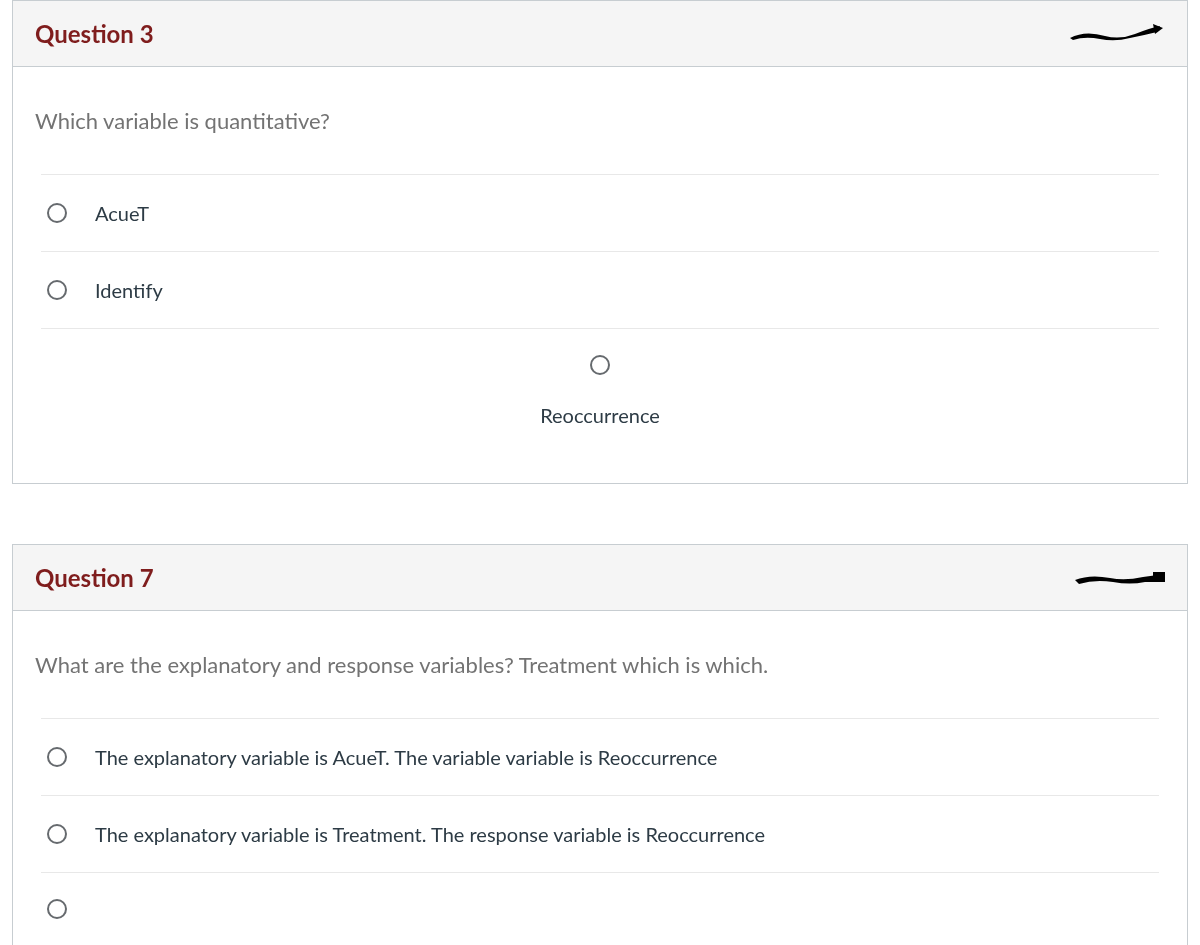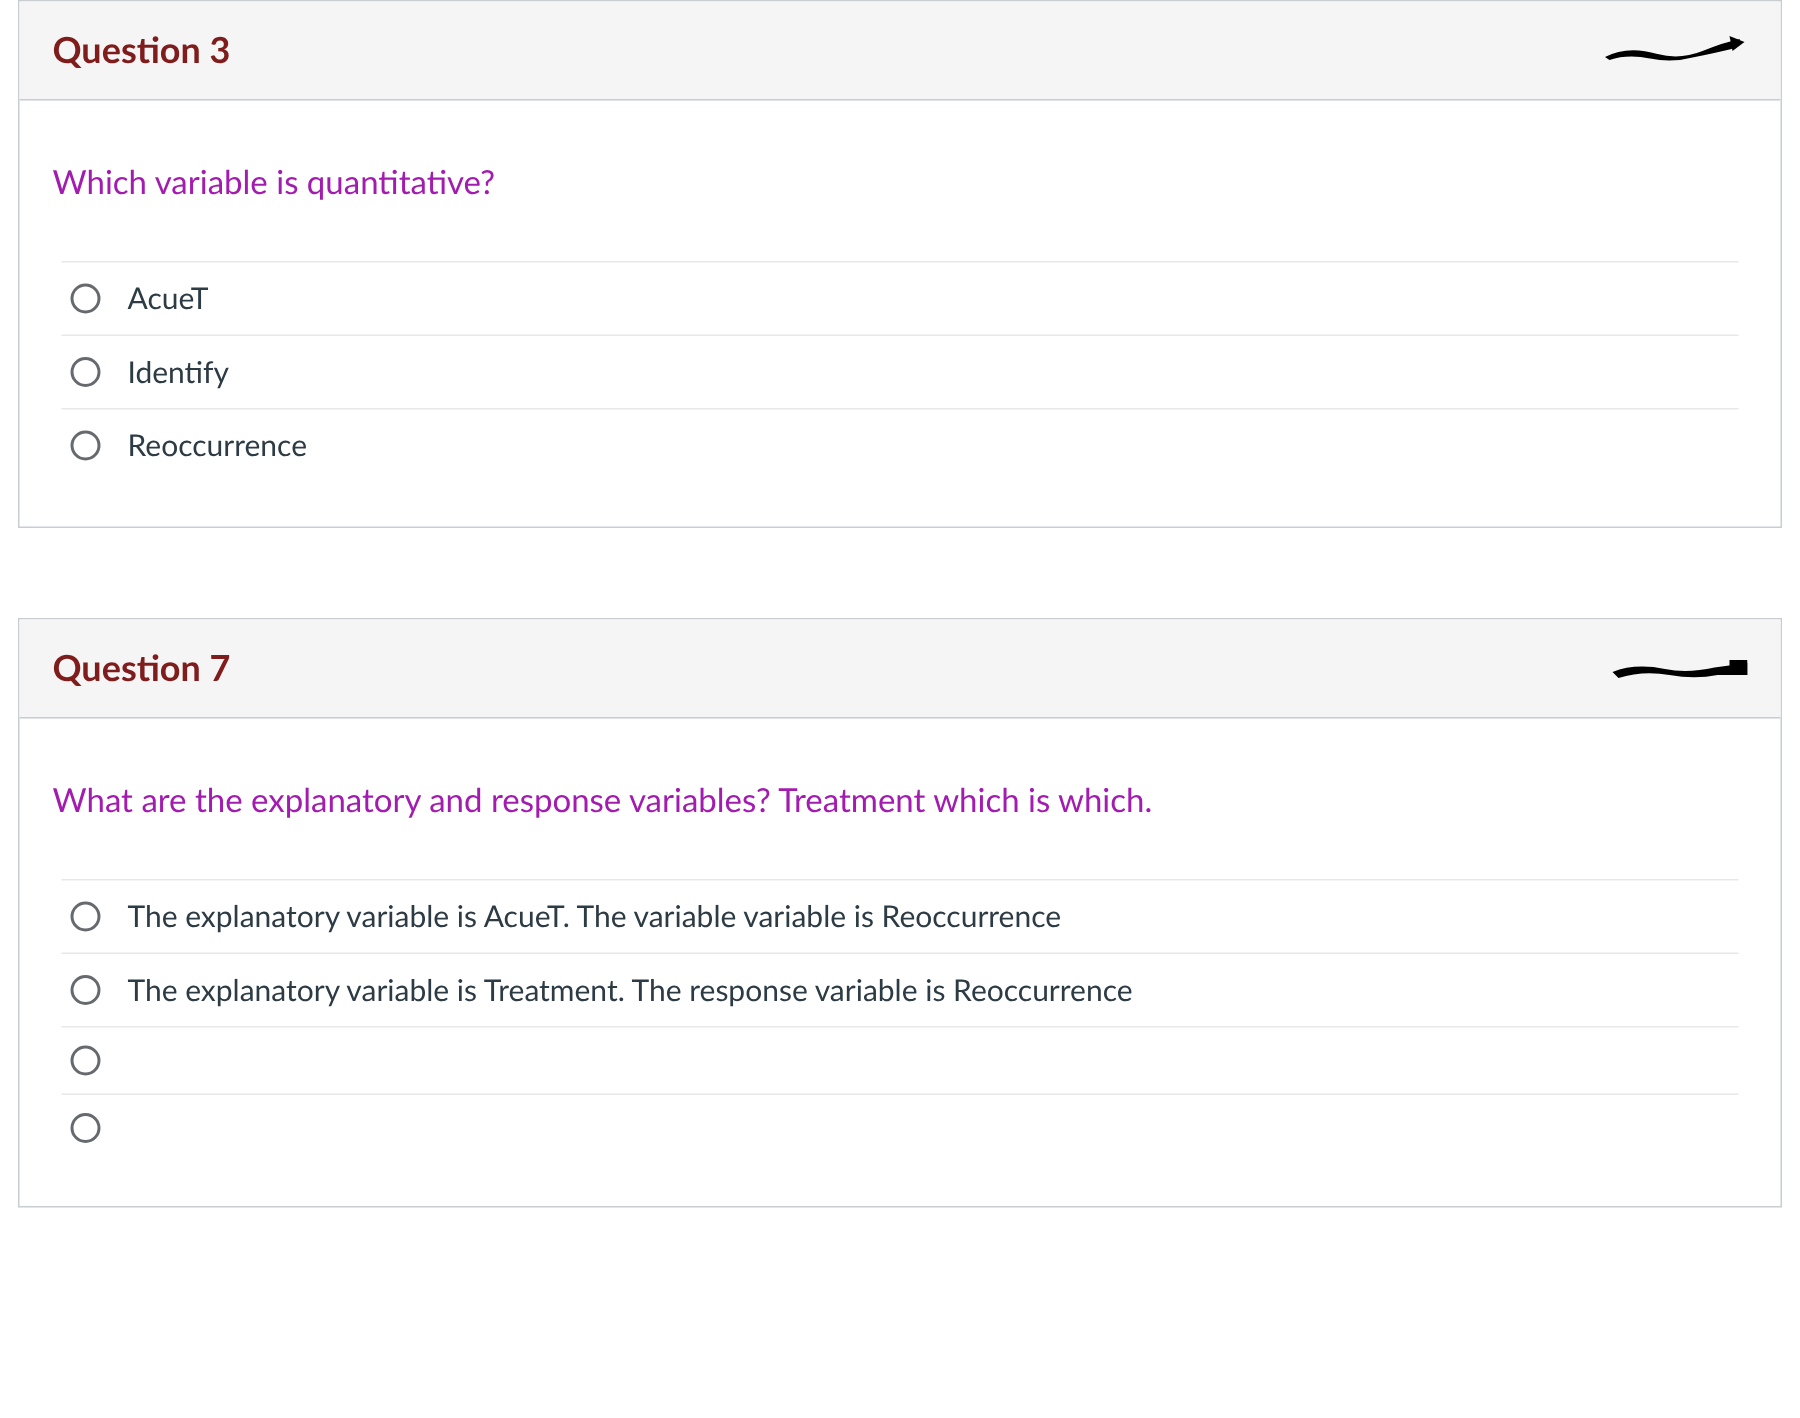--- a/index.html
+++ b/index.html
@@ -35,36 +35,37 @@
     .scribble {
       width: 100px;
       height: 28px;
       position: relative;
     }
     .question-body {
       padding: 40px 22px 30px 22px;
     }
     .question-prompt {
       font-size: 22px;
-      color: #a21caf;
+      color: #737373;
       margin-bottom: 40px;
       font-weight: 400;
     }
     .options {
       margin: 0 6px;
     }
     .option-row {
       display: flex;
       align-items: center;
-      padding: 12px 6px;
+      padding: 26px 6px;
       border-top: 1px solid #e8e8e8;
-      gap: 18px;
+      gap: 28px;
     }
     .option-row:last-child {
       border-bottom: none;
+      flex-direction: column;
     }
     .radio {
       width: 20px;
       height: 20px;
       border: 2px solid #666a6e;
       border-radius: 50%;
       flex-shrink: 0;
       background: #fff;
       cursor: pointer;
     }

